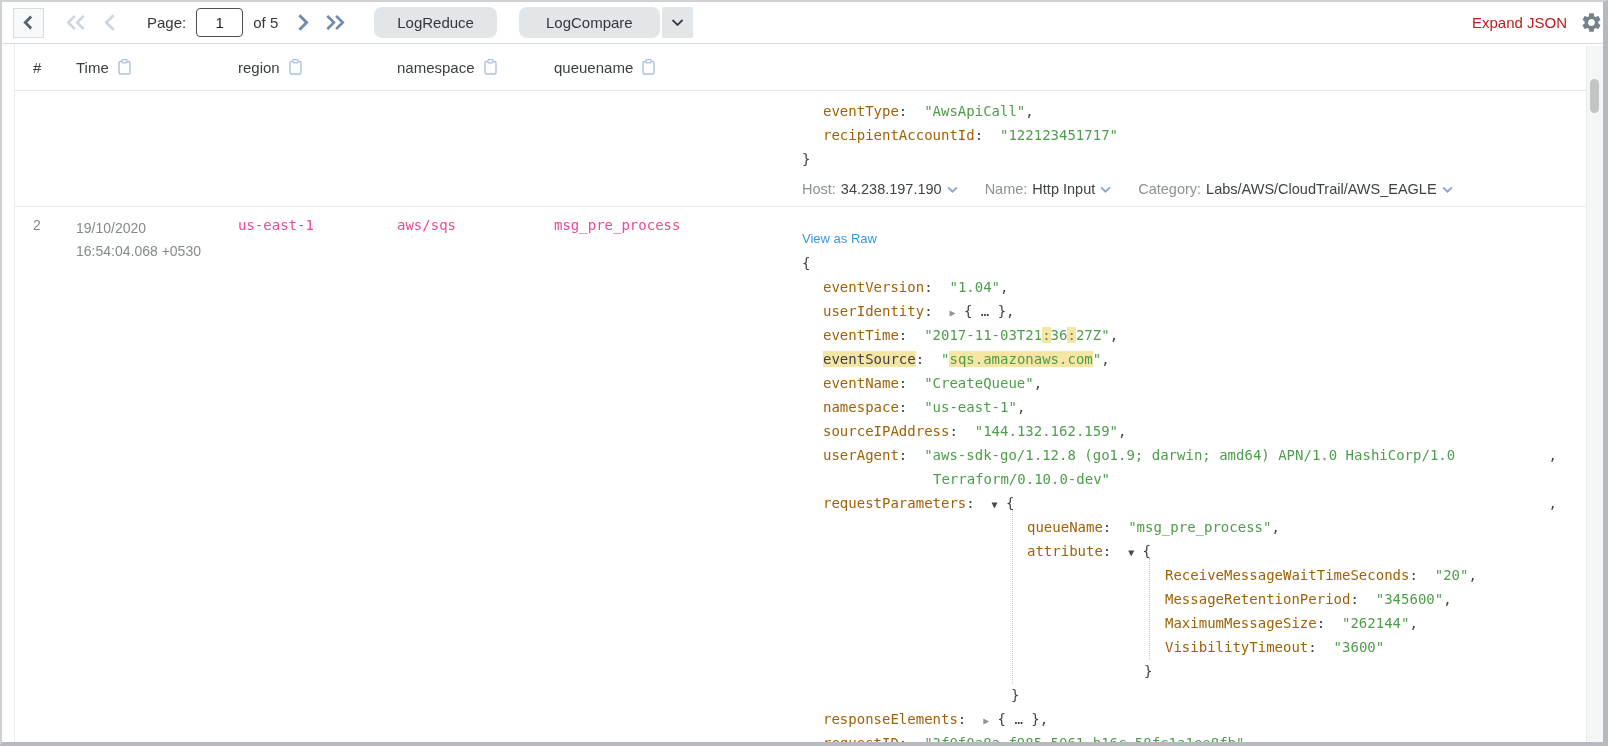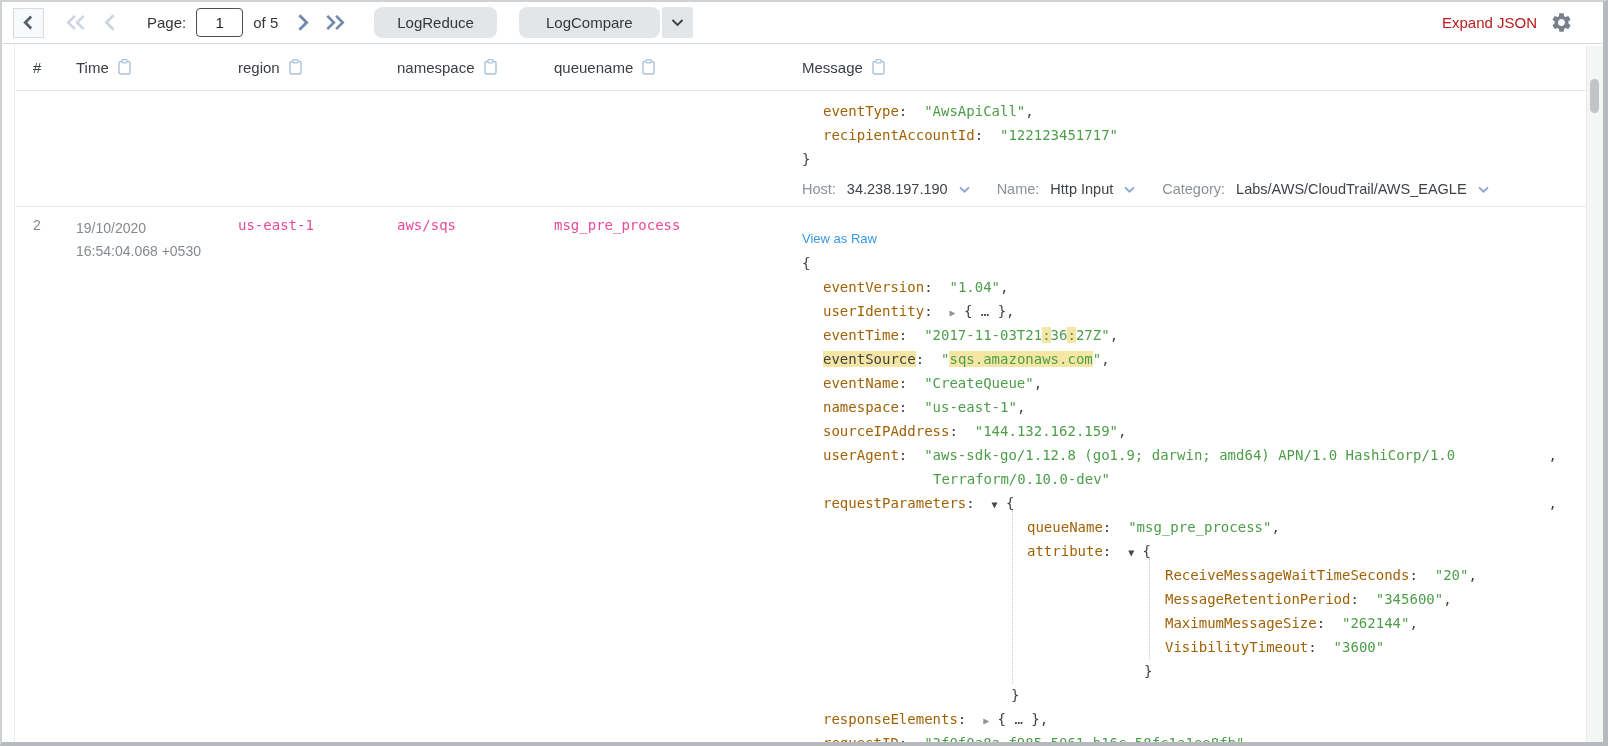--- a/index.html
+++ b/index.html
@@ -20,21 +20,21 @@
     overflow:hidden;
     display:flex; flex-direction:column;
   }
 
   
   .toolbar {
     height:42px; flex:0 0 42px;
     display:flex; align-items:center;
     border-bottom:1px solid #d7dadd;
     background:#fff;
-    padding-right:30px;
+    padding-right:0;
   }
   .back-btn {
     width:31px; height:30px; margin-left:11px;
     border:1px solid #d8dce0; background:#f8f9fa;
     display:flex; align-items:center; justify-content:center;
     cursor:pointer;
   }
   .pg-btn { display:flex; align-items:center; justify-content:center; cursor:pointer; }
   .pg-first { margin-left:21px; }
   .pg-prev  { margin-left:17px; }
@@ -115,21 +115,21 @@
   .seg-hs { color:#4d9e4a; background:#f5e6a4; }
   .seg-to { color:#44484c; font-size:10px; cursor:pointer; }
   .seg-tc { color:#8f9499; font-size:10px; cursor:pointer; }
   .seg-rc { position:absolute; right:0; color:#3f4245; }
   .view-raw { font-family:"Liberation Sans", sans-serif; font-size:13px; color:#3798e2; height:24px; cursor:pointer; }
   .guide { position:absolute; width:0; border-left:1px dotted #c7c9cb; }
   .meta-line {
     margin-top:6px; display:flex; gap:27px; align-items:center;
     font-family:"Liberation Sans", sans-serif; font-size:14.5px; white-space:nowrap;
   }
-  .meta-group { display:flex; align-items:center; gap:11px; cursor:pointer;justify-content:center; }
+  .meta-group { display:flex; align-items:center; gap:5px; cursor:pointer;justify-content:center; }
   .meta-label { color:#8c9196; }
   .meta-value { color:#3f4347; }
 
   
   .scrollbar {
     position:absolute; top:44px; bottom:0; right:0; width:17px;
     background:#f4f5f5; border-left:1px solid #e9eaea;
   }
   .scroll-thumb {
     position:absolute; top:33px; left:3px; width:9px; height:34px;
@@ -215,27 +215,20 @@
         </div>
         <div class="hdr-cell">
           <span>namespace</span>
           <svg width="13" height="16" viewBox="0 0 13 16">
             <rect x="1" y="2.5" width="11" height="12.5" rx="1.5" fill="none" stroke="#abc2da" stroke-width="1.4"></rect>
             <rect x="4" y="0.7" width="5" height="3.2" rx="0.8" fill="#ffffff" stroke="#abc2da" stroke-width="1.2"></rect>
           </svg>
         </div>
         <div class="hdr-cell">
           <span>queuename</span>
-          <svg width="13" height="16" viewBox="0 0 13 16">
-            <rect x="1" y="2.5" width="11" height="12.5" rx="1.5" fill="none" stroke="#abc2da" stroke-width="1.4"></rect>
-            <rect x="4" y="0.7" width="5" height="3.2" rx="0.8" fill="#ffffff" stroke="#abc2da" stroke-width="1.2"></rect>
-          </svg>
-        </div>
-        <div class="hdr-cell">
-          <span>Message</span>
           <svg width="13" height="16" viewBox="0 0 13 16">
             <rect x="1" y="2.5" width="11" height="12.5" rx="1.5" fill="none" stroke="#abc2da" stroke-width="1.4"></rect>
             <rect x="4" y="0.7" width="5" height="3.2" rx="0.8" fill="#ffffff" stroke="#abc2da" stroke-width="1.2"></rect>
           </svg>
         </div>
       </div>
     <div class="tbody" id="table-body">
         <div class="grid row row-0">
           <div class="cell num"></div>
           <div class="cell time">

